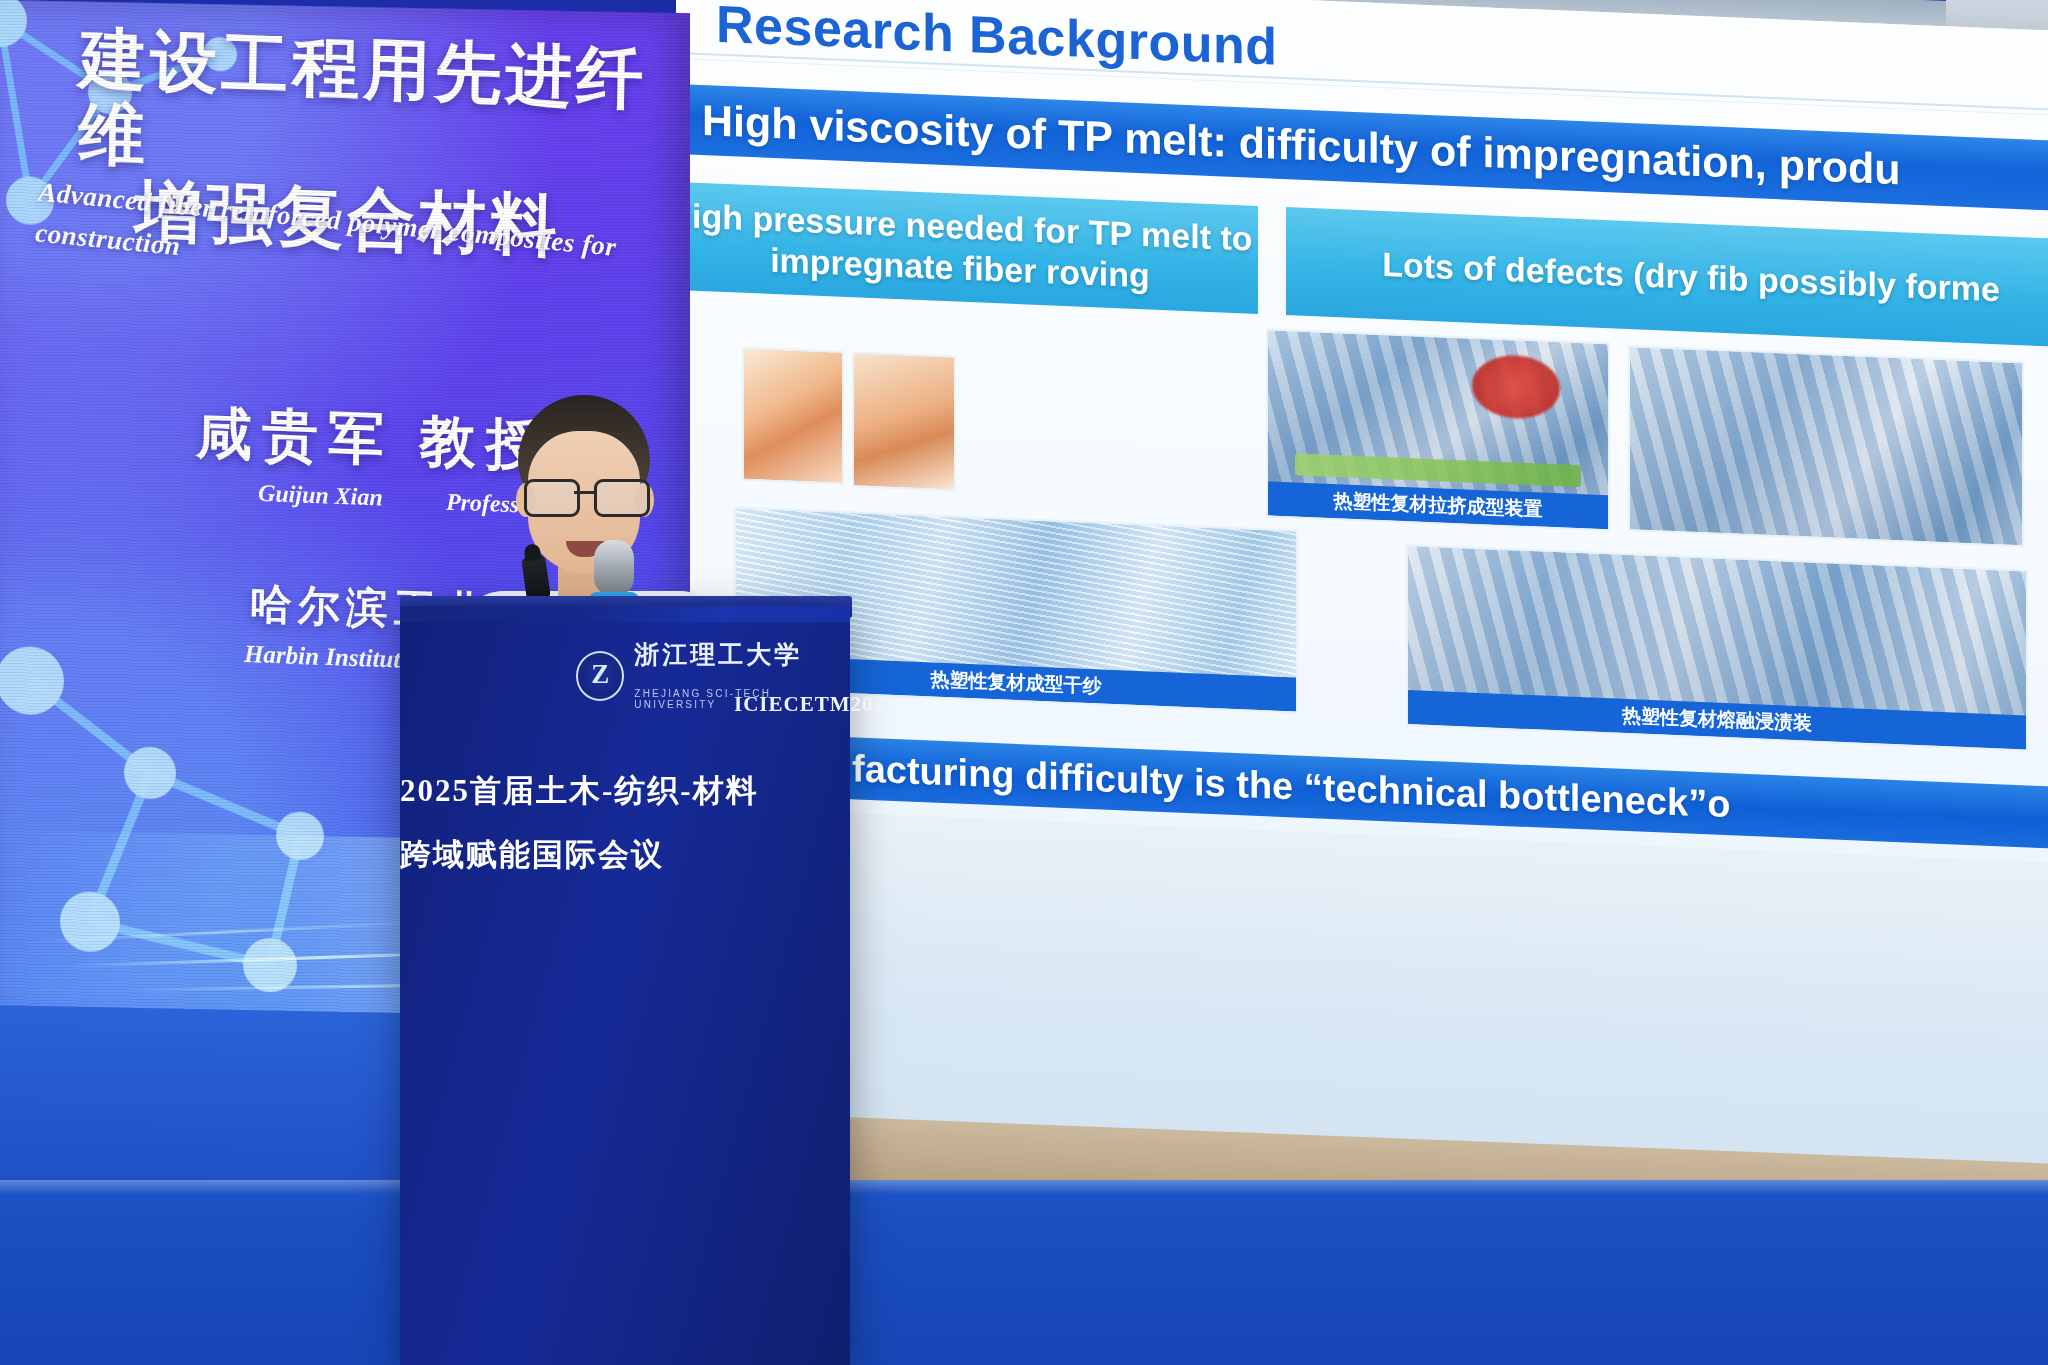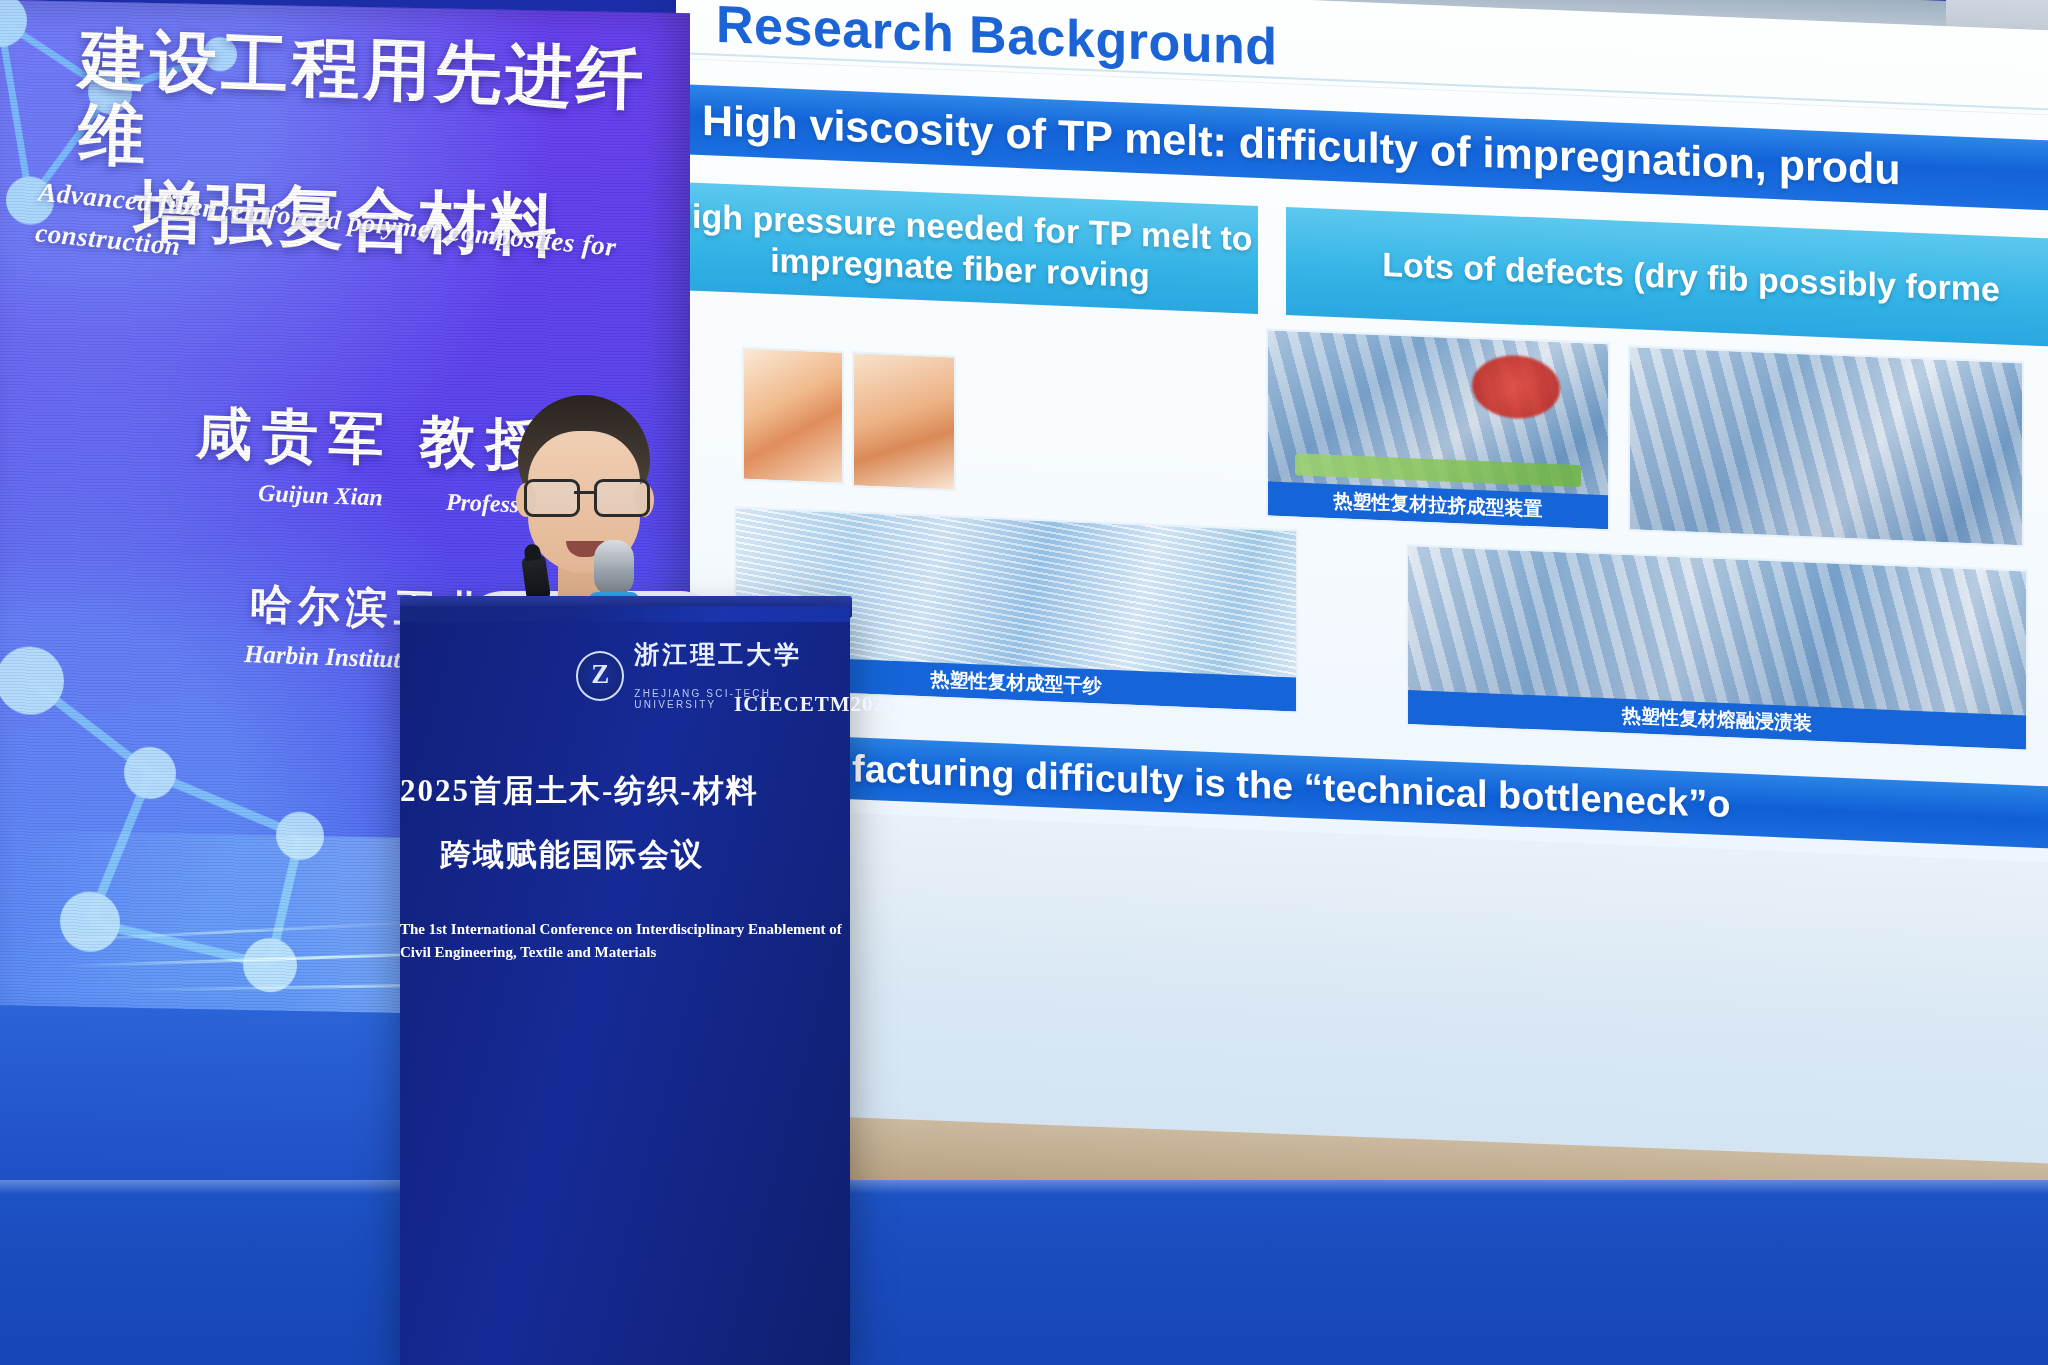--- a/index.html
+++ b/index.html
@@ -220,21 +220,21 @@
   .lec-mark::after{content:"Z";position:absolute;left:0;right:0;top:6px;text-align:center;
     color:#dfeaff;font-size:27px;font-weight:700;font-family:"Liberation Serif",serif;}
   .lec-cn{color:#e9f0ff;font-size:25px;font-weight:700;letter-spacing:3px;
     font-family:Liberation Sans, sans-serif;line-height:1;}
   .lec-en{color:#b9c9f2;font-size:10px;letter-spacing:2.2px;margin-top:21px;}
   .lec-code{position:absolute;left:334px;top:38px;color:#eef3ff;font-size:21px;font-weight:700;
     font-family:"Liberation Serif",serif;letter-spacing:1px;margin-top:32px;}
   .lec-title{position:absolute;left:0;top:148px;width:100%;text-align:left;color:#fff;
     font-family:"Liberation Serif",serif;}
   .lec-title .c1{display:block;font-size:31px;font-weight:700;letter-spacing:2px;}
-  .lec-title .c2{display:block;font-size:31px;font-weight:700;letter-spacing:2px;margin-top:22px;margin-left:40px;}
+  .lec-title .c2{display:block;font-size:31px;font-weight:700;letter-spacing:2px;margin-top:22px;}
   .lec-title .e1{display:block;font-size:15px;font-weight:700;margin-top:42px;line-height:1.55;}
 
   
   .wall-far{position:absolute;left:1946px;top:0;width:102px;height:1190px;
     background:linear-gradient(180deg,#cfd8e2,#b7c4d2);}
   .ceil{position:absolute;left:1250px;top:-10px;width:798px;height:40px;
     background:linear-gradient(180deg,#9fb1c4,#d7e2ec);transform:skewY(2.1deg);}
 </style>
 </head>
 <body>
@@ -393,19 +393,18 @@
           <div class="lec-cn">浙江理工大学</div>
           <div class="lec-en">ZHEJIANG SCI-TECH UNIVERSITY</div>
         </div>
       </div>
 
       <div class="lec-code">ICIECETM2025</div>
 
       <div class="lec-title">
         <span class="c1">2025首届土木-纺织-材料</span>
         <span class="c2">跨域赋能国际会议</span>
-        <span class="e1">The 1st International Conference on Interdisciplinary Enablement of Civil Engineering, Textile and Materials</span>
       </div>
 
     </div>
   </div>
 
 </div>
 
 </body></html>

